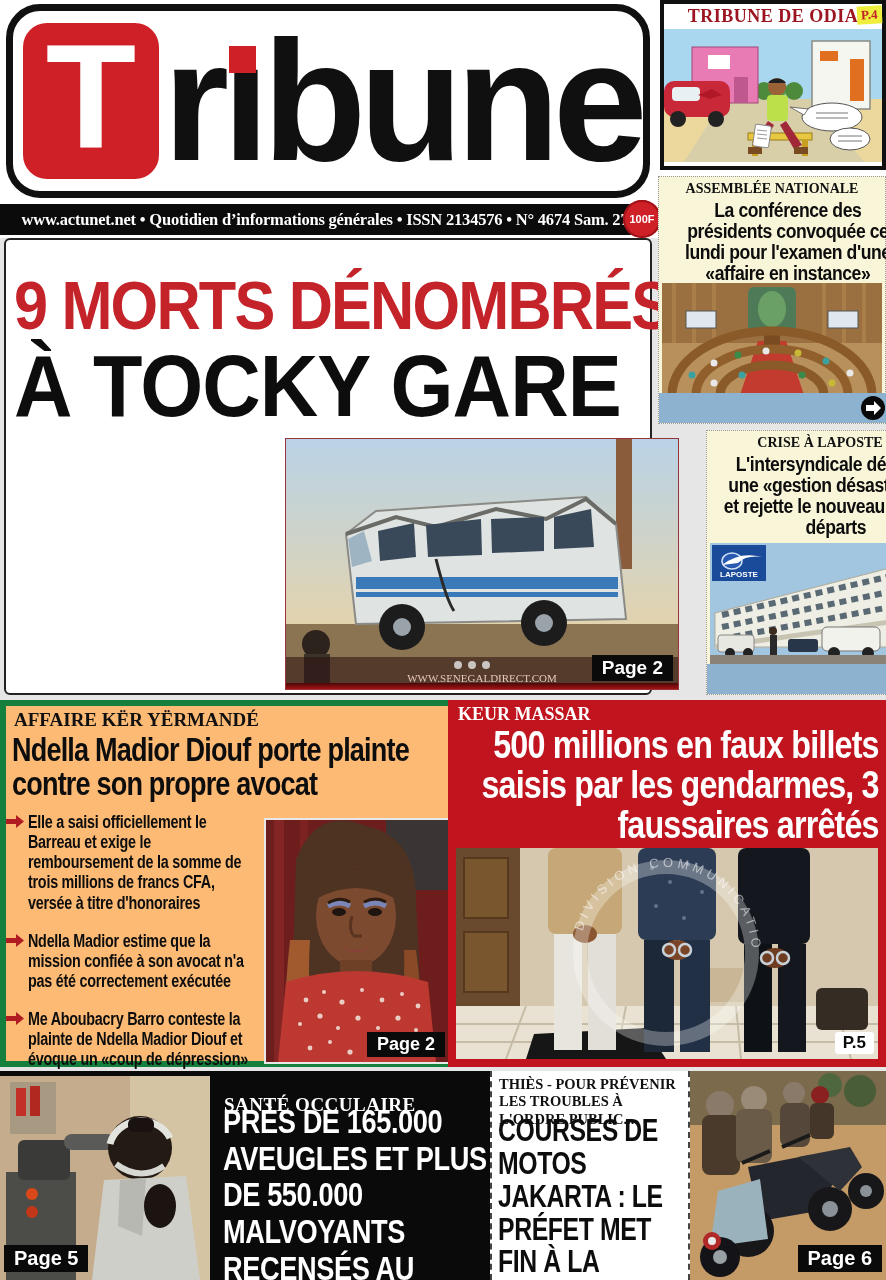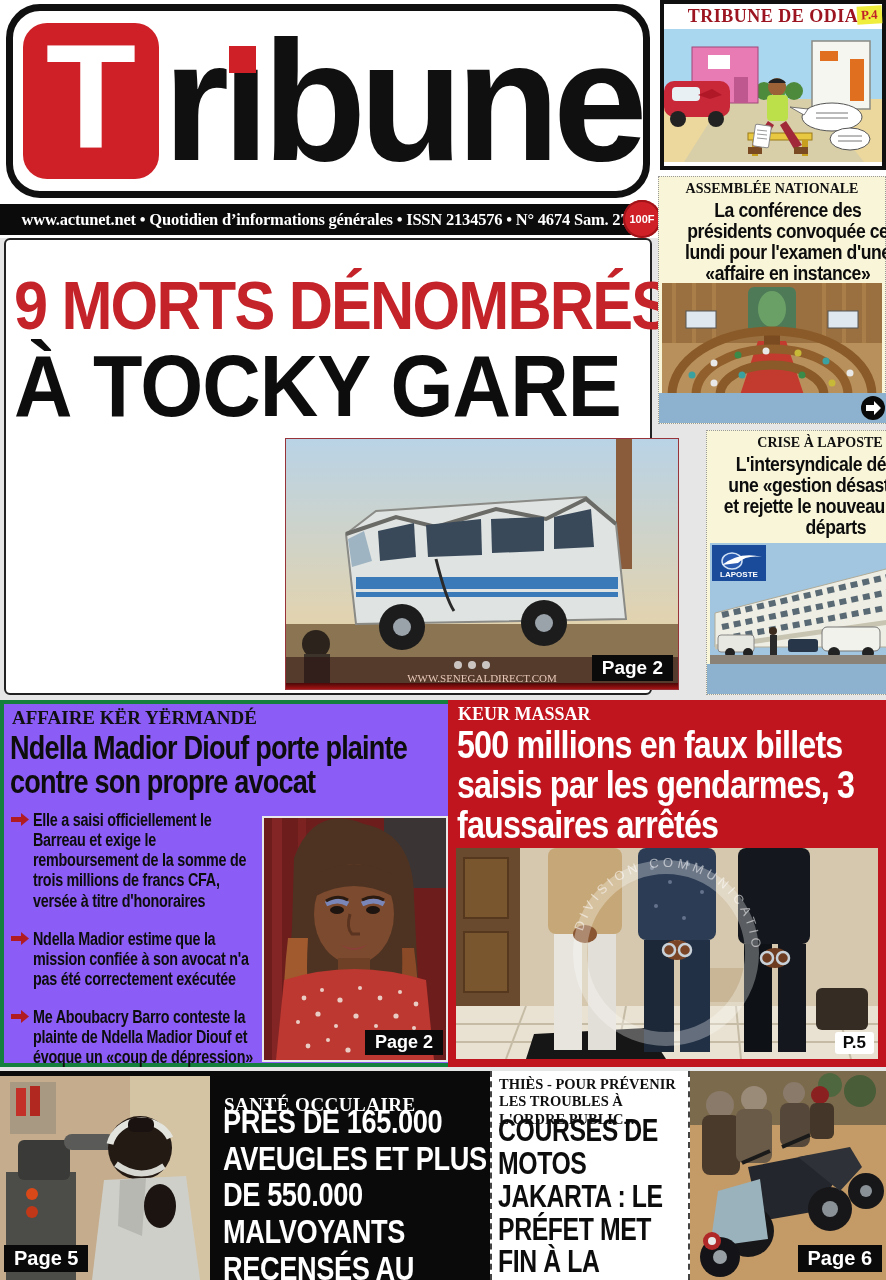--- a/index.html
+++ b/index.html
@@ -40,31 +40,31 @@
   
   .side-card{background:#f8f5d8;border:1px dotted #999;box-sizing:border-box;}
   #assembly-box{left:658px;top:176px;width:228px;height:248px;}
   #lapost-box{left:658px;top:430px;width:228px;height:265px;margin-left:48px;}
   .side-kicker{position:absolute;left:0;top:4px;width:100%;text-align:center;font-family:"Liberation Serif",serif;font-weight:bold;font-size:14px;color:#101010;}
   .side-headline{position:absolute;left:7%;top:23px;width:114%;margin-left:-7%;text-align:center;font-weight:bold;font-size:20px;line-height:1.05;letter-spacing:-0.5px;color:#0d0d0d;transform:scaleX(0.88);transform-origin:50% 0;}
   .blue-bar{position:absolute;left:0;bottom:0;width:100%;height:30px;background:#8cb2d0;padding-left:42px;}
   .arrow-circle{position:absolute;right:42px;top:3px;width:24px;height:24px;}
   .pnum{position:absolute;right:8px;top:2px;color:#17306b;font-family:"Liberation Serif",serif;font-weight:bold;font-size:21px;}
   
-  #ndella-box{left:0;top:700px;width:532px;height:367px;background:#8b5cf6;border:4px solid #15803d;box-sizing:border-box;}
+  #ndella-box{left:0;top:700px;width:532px;height:367px;background:#fdba74;border:6px solid #15803d;box-sizing:border-box;}
   #ndella-kicker{left:8px;top:3px;font-family:"Liberation Serif",serif;font-weight:bold;font-size:19px;color:#101010;}
   #ndella-hl{left:6px;top:27px;font-size:33px;line-height:1.03;letter-spacing:-1px;color:#0d0d0d;width:436px;}
   #ndella-hl .sx{transform:scaleX(0.82);width:122%;}
-  #ndella-bullets{left:7px;top:106px;width:250px;}
+  #ndella-bullets{left:0;top:106px;width:250px;}
   .nd-bullet{display:flex;margin-bottom:18px;}
   .hand-marker{flex:0 0 18px;margin:3px 4px 0 0;}
   .nd-bullet-text{font-weight:bold;font-size:17.5px;line-height:1.15;letter-spacing:-0.3px;color:#0d0d0d;}
   .nd-bullet-text .sx{transform:scaleX(0.82);width:122%;}
   #ndella-photo{left:258px;top:112px;width:186px;height:246px;border:2px solid #e8e8e8;box-sizing:border-box;}
-  #keur-box{left:448px;top:700px;width:438px;height:367px;background:#c0151f;}
+  #keur-box{left:448px;top:700px;width:438px;height:367px;background:#c0151f;text-align:right;}
   #keur-kicker{left:10px;top:4px;font-family:"Liberation Serif",serif;font-weight:bold;font-size:18px;color:#fff;}
   #keur-hl{left:9px;top:26px;color:#fff;font-size:38px;line-height:1.05;letter-spacing:-1px;width:424px;}
   #keur-hl .sx{transform:scaleX(0.85);width:117%;}
   #keur-photo{left:8px;top:148px;width:422px;height:211px;}
   
   #sante-photo{left:0;top:1071px;width:214px;height:209px;background:#0a0a0a;border-top:5px solid #0a0a0a;box-sizing:border-box;}
   #sante-box{left:214px;top:1071px;width:276px;height:209px;background:#0a0a0a;}
   #sante-kicker{left:10px;top:23px;font-family:"Liberation Serif",serif;font-weight:bold;font-size:19px;color:#fff;letter-spacing:0.5px;}
   #sante-hl{left:9px;top:32px;color:#fff;font-size:34px;line-height:1.08;letter-spacing:-0.5px;width:264px;}
   #sante-hl .sx{transform:scaleX(0.8);width:125%;}

